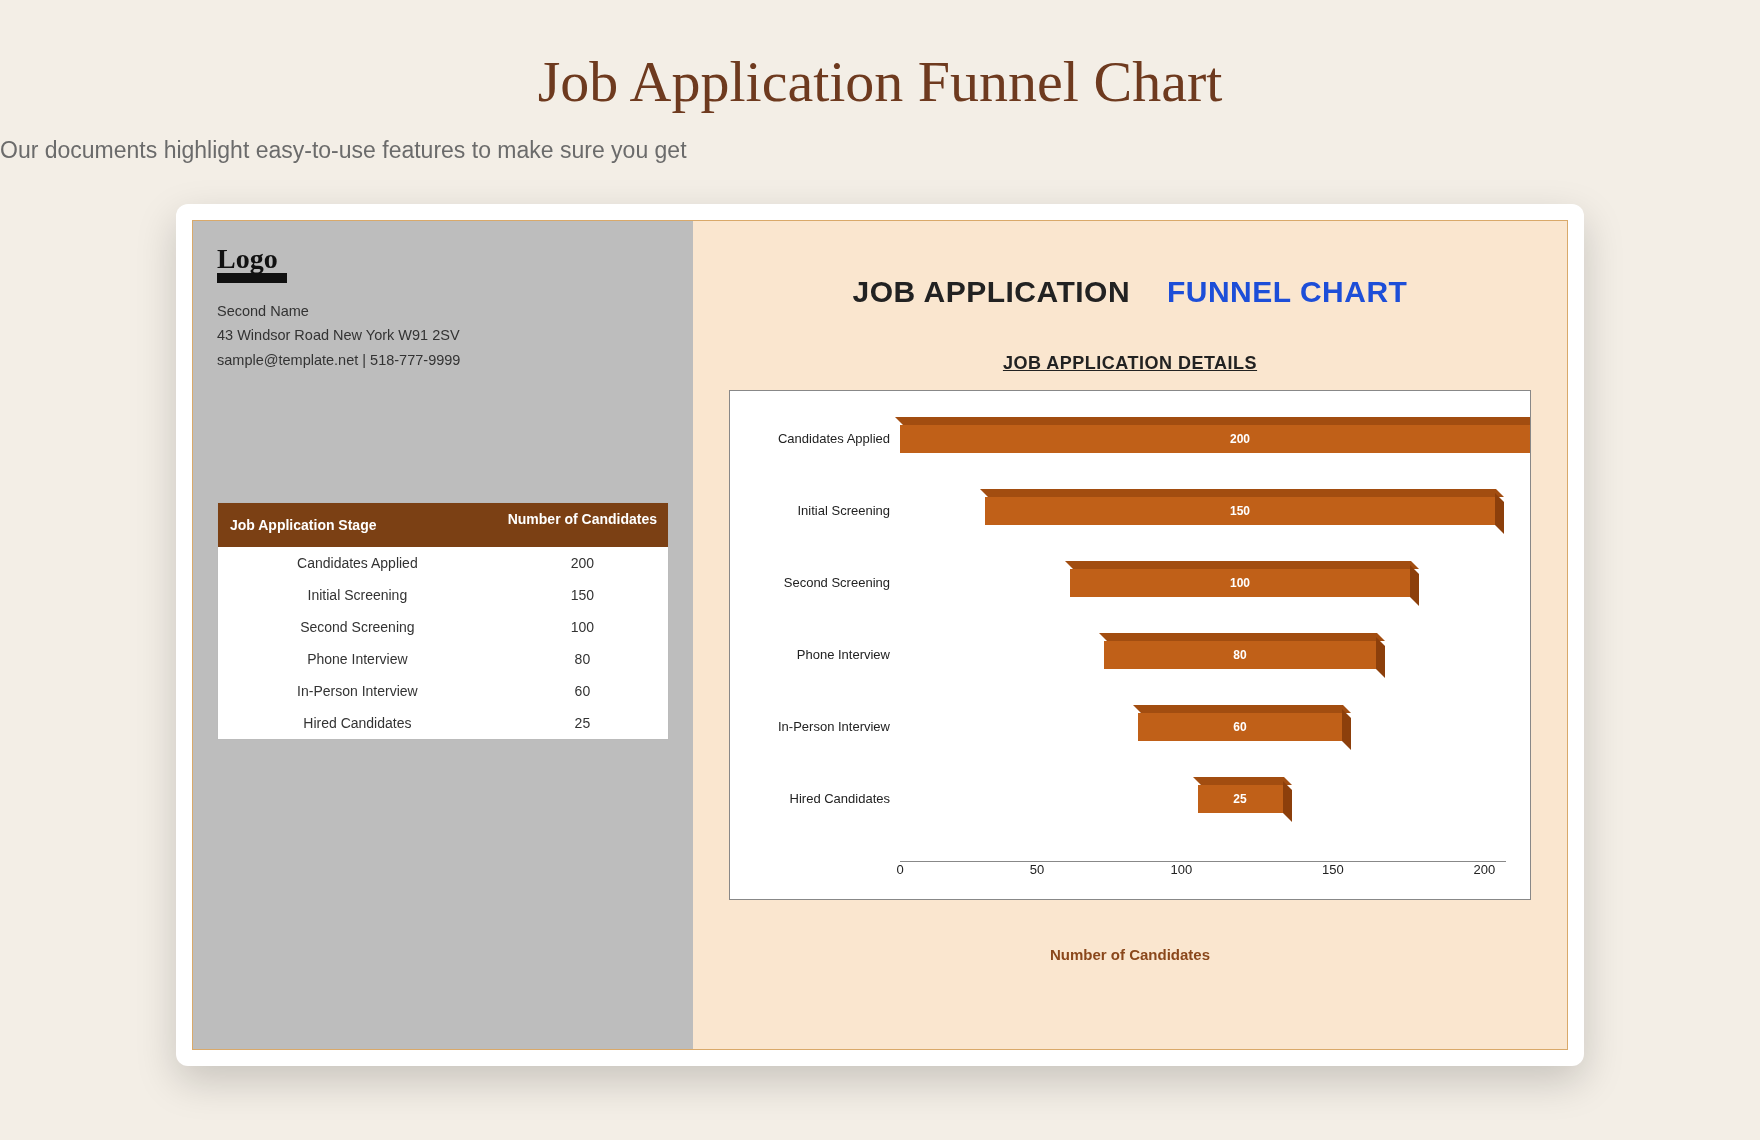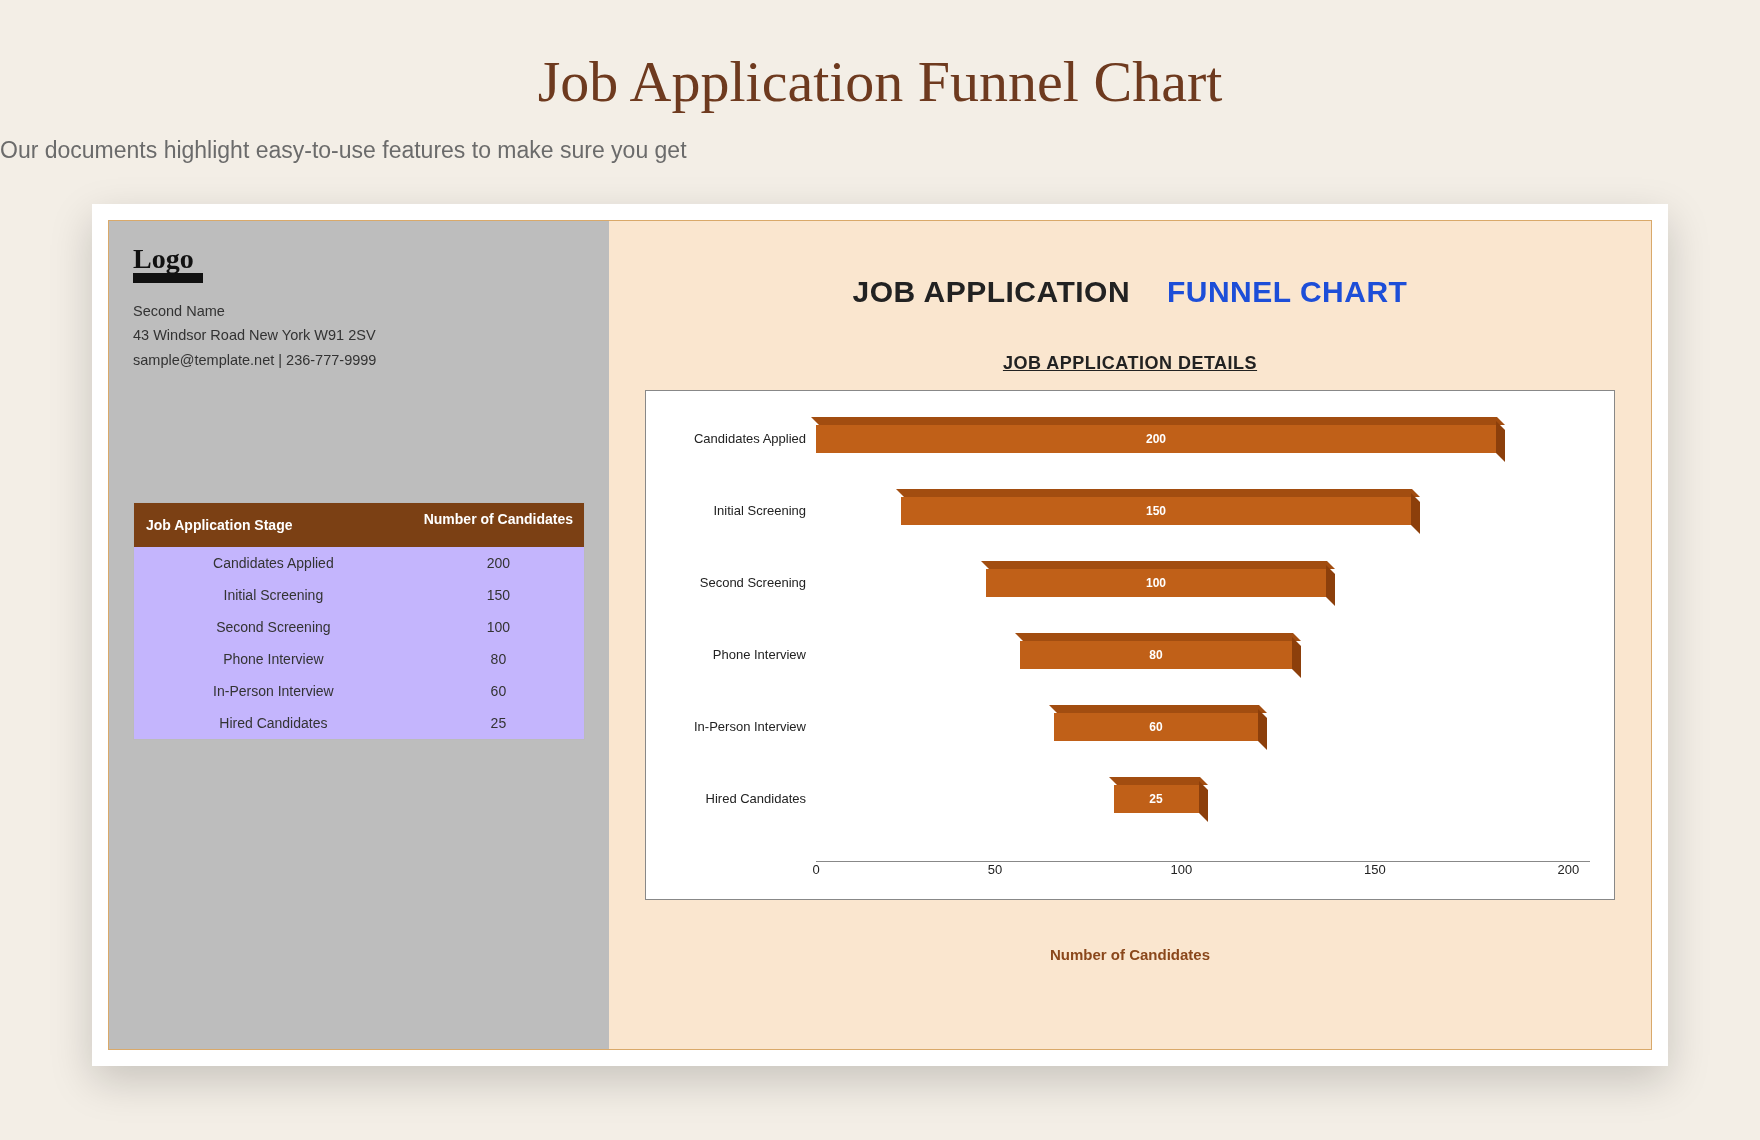--- a/index.html
+++ b/index.html
@@ -19,26 +19,27 @@
   margin-top: 48px;
   font-weight: 400;
 }
 .page-subtitle {
   font-size: 23px;
   color: #6b6b6b;
   margin-top: 18px;
   line-height: 1.5;
 }
 .card {
-  width: 1576px;
+  width: 1408px;
   margin: 36px auto 0;
   background: #fff;
   box-shadow: 0 15px 40px rgba(0,0,0,0.18);
   padding: 16px;
   position: relative;
+  border-radius: 12px;
 }
 .inner {
   display: flex;
   height: 830px;
   border: 1px solid #d9a96a;
 }
 
 .left {
   width: 500px;
   background: #bdbdbd;
@@ -57,21 +58,21 @@
   margin-top: -2px;
 }
 .company-info {
   margin-top: 16px;
   font-size: 14.5px;
   line-height: 1.7;
   color: #333;
 }
 .table-wrap {
   margin-top: 130px;
-  background: #c4b5fd;
+  background: #ffffff;
   border: 1px solid #bbb;
   width: 100%;
 }
 .table-head {
   display: flex;
   background: #7b4014;
   color: #fff;
   font-weight: 600;
   font-size: 14px;
 }
@@ -202,21 +203,21 @@
   <div class="inner">
 
     <div class="left">
       <div>
         <div class="logo-word">Logo</div>
         <div class="logo-bar"></div>
       </div>
       <div class="company-info">
         <div>Second Name</div>
         <div>43 Windsor Road New York W91 2SV</div>
-        <div>sample@template.net | 236-777-9999</div>
+        <div>sample@template.net | 518-777-9999</div>
       </div>
 
       <div class="table-wrap">
         <div class="table-head">
           <div class="th1">Job Application Stage</div>
           <div class="th2">Number of Candidates</div>
         </div>
         <div id="tbody">
             <div class="table-row">
               <div class="td1">Candidates Applied</div>

